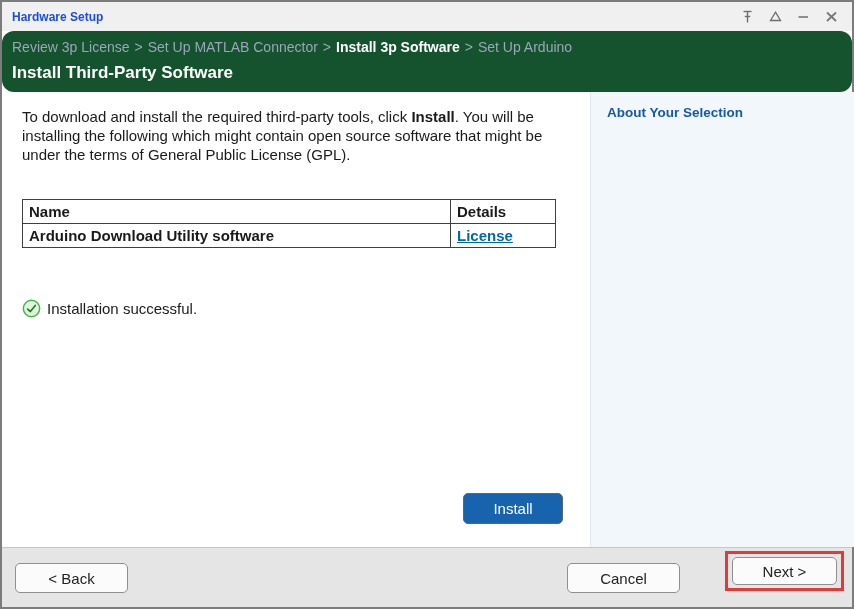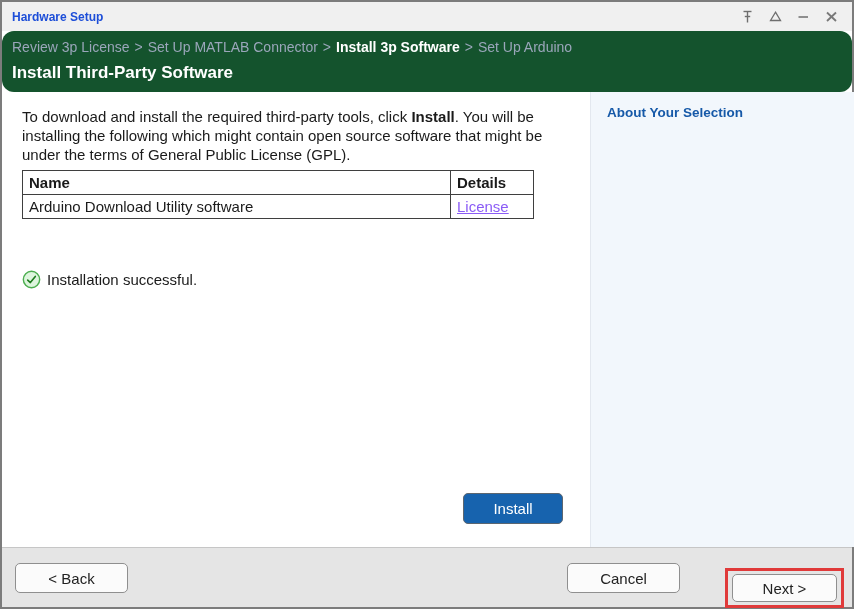--- a/index.html
+++ b/index.html
@@ -32,29 +32,29 @@
   .breadcrumb .sep { margin:0 5px; }
   .breadcrumb .active { color:#ffffff; font-weight:bold; }
   .page-heading { font-size:17px; font-weight:bold; color:#ffffff; padding-top:5px; }
 
   
   .body-row { flex:1 1 auto; display:flex; min-height:0; }
   .main { flex:1; background:#ffffff; position:relative; padding:15px 20px; }
 
   .intro { font-size:15px; line-height:19px; color:#1a1a1a; width:548px; }
 
-  table.sw-table { border-collapse:collapse; margin-top:6px; font-size:15px; color:#1a1a1a; }
+  table.sw-table { border-collapse:collapse; margin-top:35px; font-size:15px; color:#1a1a1a; }
   .sw-table th, .sw-table td {
     border:1px solid #3f3f3f; text-align:left;
-    padding:2px 6px; height:24px;
+    padding:2px 6px; height:24px;font-weight:bold;
   }
   .sw-table th { font-weight:bold; }
   .col-name { width:428px; }
-  .col-details { width:83px; }
-  a.license-link { color:#8b5cf6; text-decoration:underline; cursor:pointer; }
+  .col-details { width:105px; }
+  a.license-link { color:#0369a1; text-decoration:underline; cursor:pointer; }
 
   .status-row { margin-top:51px; display:flex; align-items:center; gap:6px; font-size:15px; color:#1a1a1a; }
   .check-icon { width:19px; height:19px; display:inline-flex; }
 
   .install-btn {
     position:absolute; left:461px; top:401px;
     width:100px; height:31px;
     background:#1763ae; color:#ffffff;
     border:1px solid #5c6670; border-radius:5px;
     font-size:15px; font-family:"Liberation Sans", sans-serif;
@@ -78,21 +78,21 @@
   }
   .nav-btn {
     position:absolute; top:15px; height:30px;
     background:#fbfbfb; border:1px solid #8f8f8f; border-radius:5px;
     font-size:15px; color:#222222; font-family:"Liberation Sans", sans-serif;
     cursor:pointer;
   }
   .back-btn   { left:13px;  width:113px; }
   .cancel-btn { left:565px; width:113px; }
   .next-wrap {
-    position:absolute; left:723px; top:20px;
+    position:absolute; left:723px; top:3px;
     width:119px; height:40px;
     border:3px solid #e03a3a;
     display:flex; align-items:center; justify-content:center;
   }
   .next-btn { position:static; width:105px; height:28px; }
 </style>
 </head>
 <body>
 
 <div class="window">

